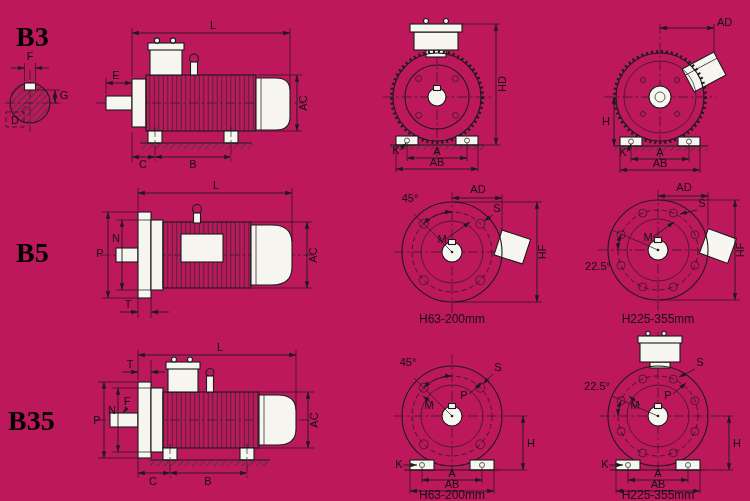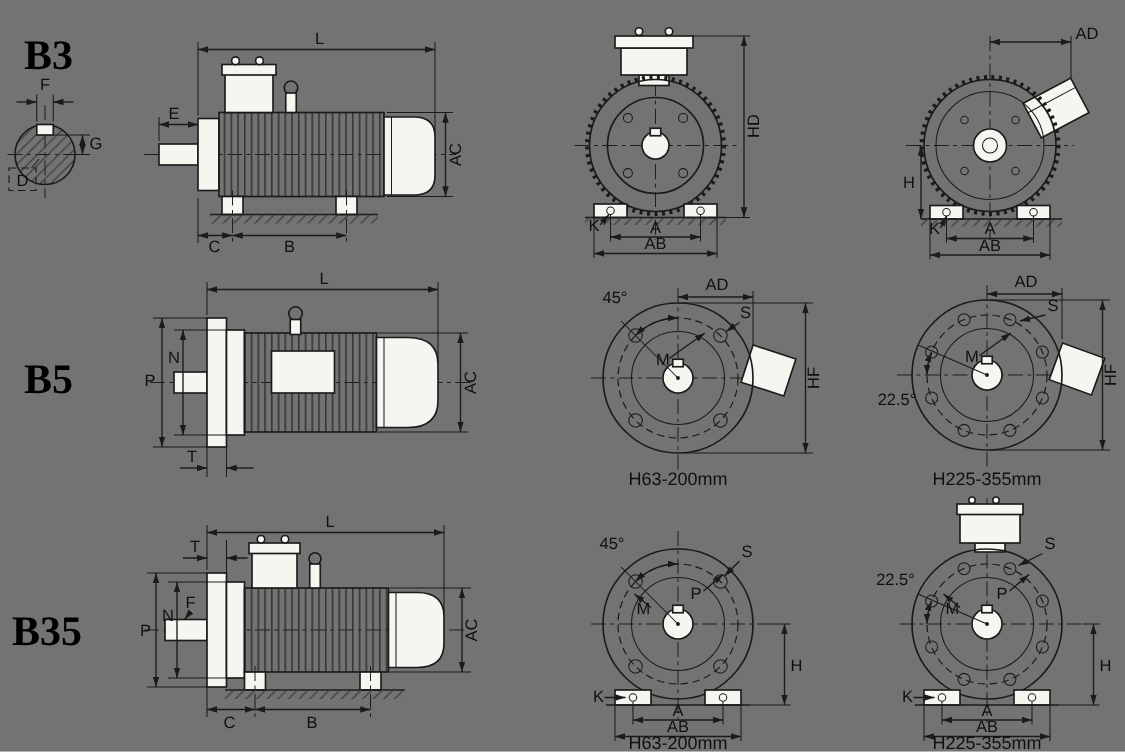--- a/index.html
+++ b/index.html
@@ -1,16 +1,16 @@
 <!DOCTYPE html>
 <html><head>
 <meta charset="utf-8">
 <style>
   html,body{margin:0;padding:0;background:#e9e7e1;}
-  .page{width:750px;height:501px;background:#737373;position:relative;overflow:hidden;text-decoration:underline;}
+  .page{width:750px;height:501px;background:#be185d;position:relative;overflow:hidden;text-decoration:underline;}
   svg{display:block;}
   .s{stroke:#1b1b1b;stroke-width:1.1;}
   .pf{fill:#f7f5f0;}
   .ln{stroke:#1b1b1b;stroke-width:1.1;fill:none;}
   .thin{stroke:#1b1b1b;stroke-width:0.7;fill:none;}
   .cl{stroke:#1b1b1b;stroke-width:0.65;fill:none;stroke-dasharray:10 3 2.5 3;}
   .dash{stroke:#1b1b1b;stroke-width:0.8;fill:none;stroke-dasharray:5 3;}
   .dim{stroke:#1b1b1b;stroke-width:0.9;fill:none;}
   .teeth{stroke:#1b1b1b;stroke-width:3;fill:none;stroke-dasharray:2 3;}
   .t{font:11px "Liberation Sans",sans-serif;fill:#101010;text-anchor:middle;}

